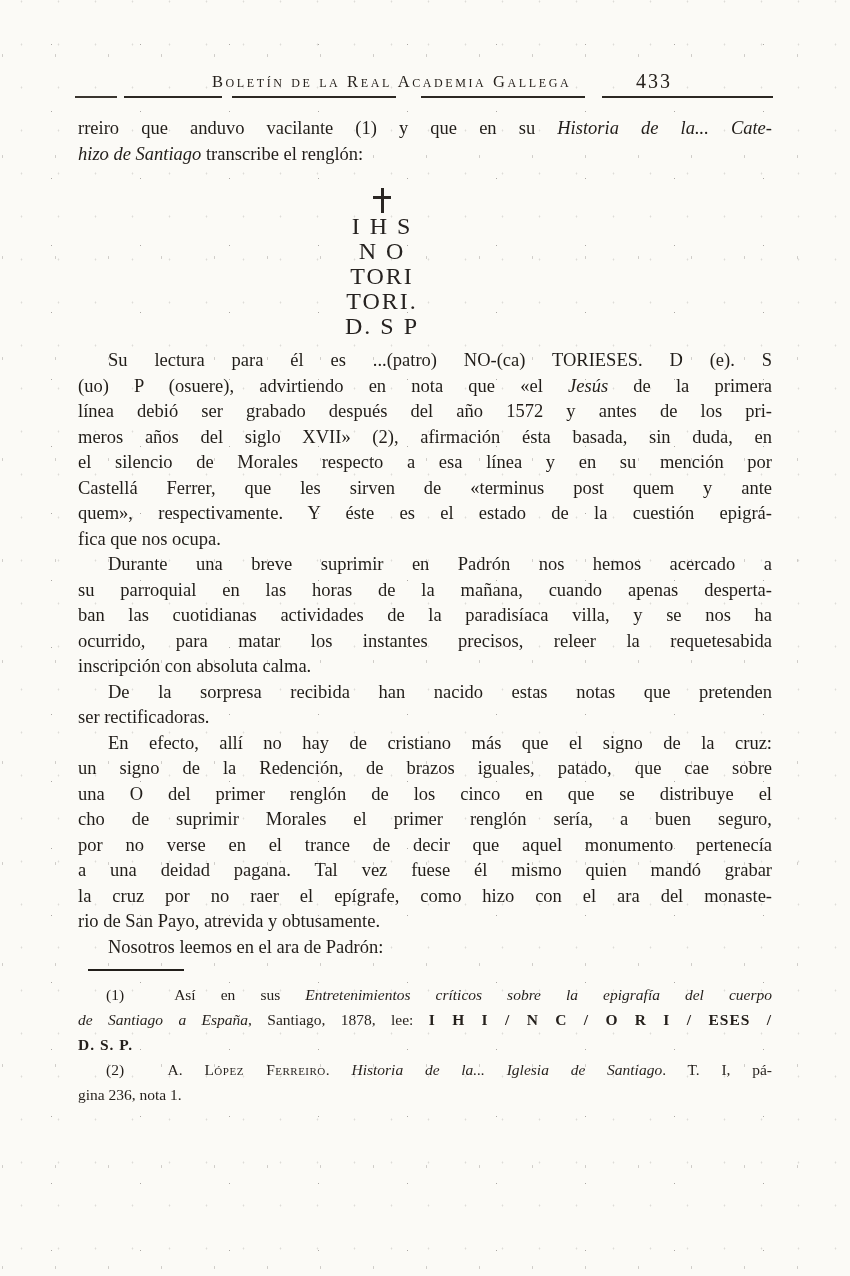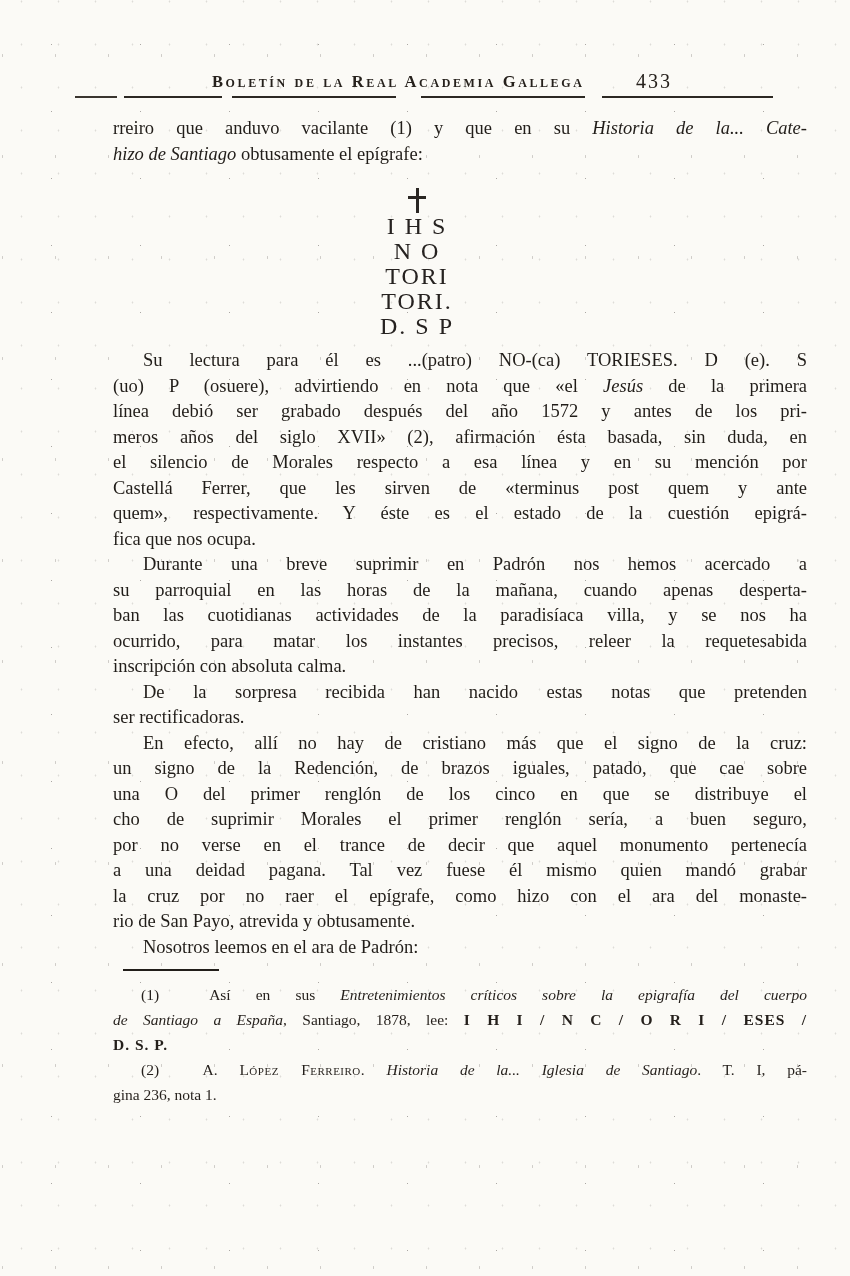--- a/index.html
+++ b/index.html
@@ -15,21 +15,21 @@
     background-size:89px 67px, 53px 101px, 37px 43px;
     background-position:7px 11px, 29px 5px, 3px 23px;
     color:#231f1b;
     font-family:"Liberation Serif", serif;
     overflow:hidden;
   }
   
   .journal-title{
     position:absolute;left:212px;top:72px;
     font-variant:small-caps;
-    font-weight:bold;
+    font-weight:normal;
     font-size:16.5px;
     letter-spacing:2.6px;
     white-space:nowrap;
     color:#26211c;
   }
   .page-number{
     position:absolute;left:636px;top:70px;
     font-size:20px;letter-spacing:2px;color:#26211c;
   }
   .header-rule{
@@ -40,21 +40,20 @@
       #2c2823 22.5% 46%, transparent 46% 49.5%,
       #2c2823 49.5% 73%, transparent 73% 75.5%,
       #2c2823 75.5% 100%);
   }
   
   .textcol{
     position:absolute;left:78px;top:116px;width:694px;
     font-size:18.5px;
     line-height:25.5px;
     color:#211d19;
-    margin-left:35px;
   }
   .para{margin:0;}
   .line{
     text-align:justify;
     text-align-last:justify;
     white-space:normal;
     height:25.5px;
     overflow:visible;
   }
   .line.last{text-align-last:left;}
@@ -101,21 +100,21 @@
 
   <div class="journal-title">Boletín de la Real Academia Gallega</div>
   <div class="page-number">433</div>
   <div class="header-rule"></div>
 
   <div class="textcol">
 
     <div>
         <div class="para">
           <div class="line"><span>rreiro que anduvo vacilante (1) y que en su </span><span class="it">Historia de la... Cate-</span></div>
-          <div class="line last"><span class="it">hizo de Santiago</span><span> obtusamente el epígrafe:</span></div>
+          <div class="line last"><span class="it">hizo de Santiago</span><span> transcribe el renglón:</span></div>
         </div>
       </div>
 
     <div class="inscription">
       <div class="cross"></div>
       <div>
           <div class="ins-line">I H S</div>
           <div class="ins-line">N O</div>
           <div class="ins-line">TORI</div>
           <div class="ins-line">TORI.</div>

